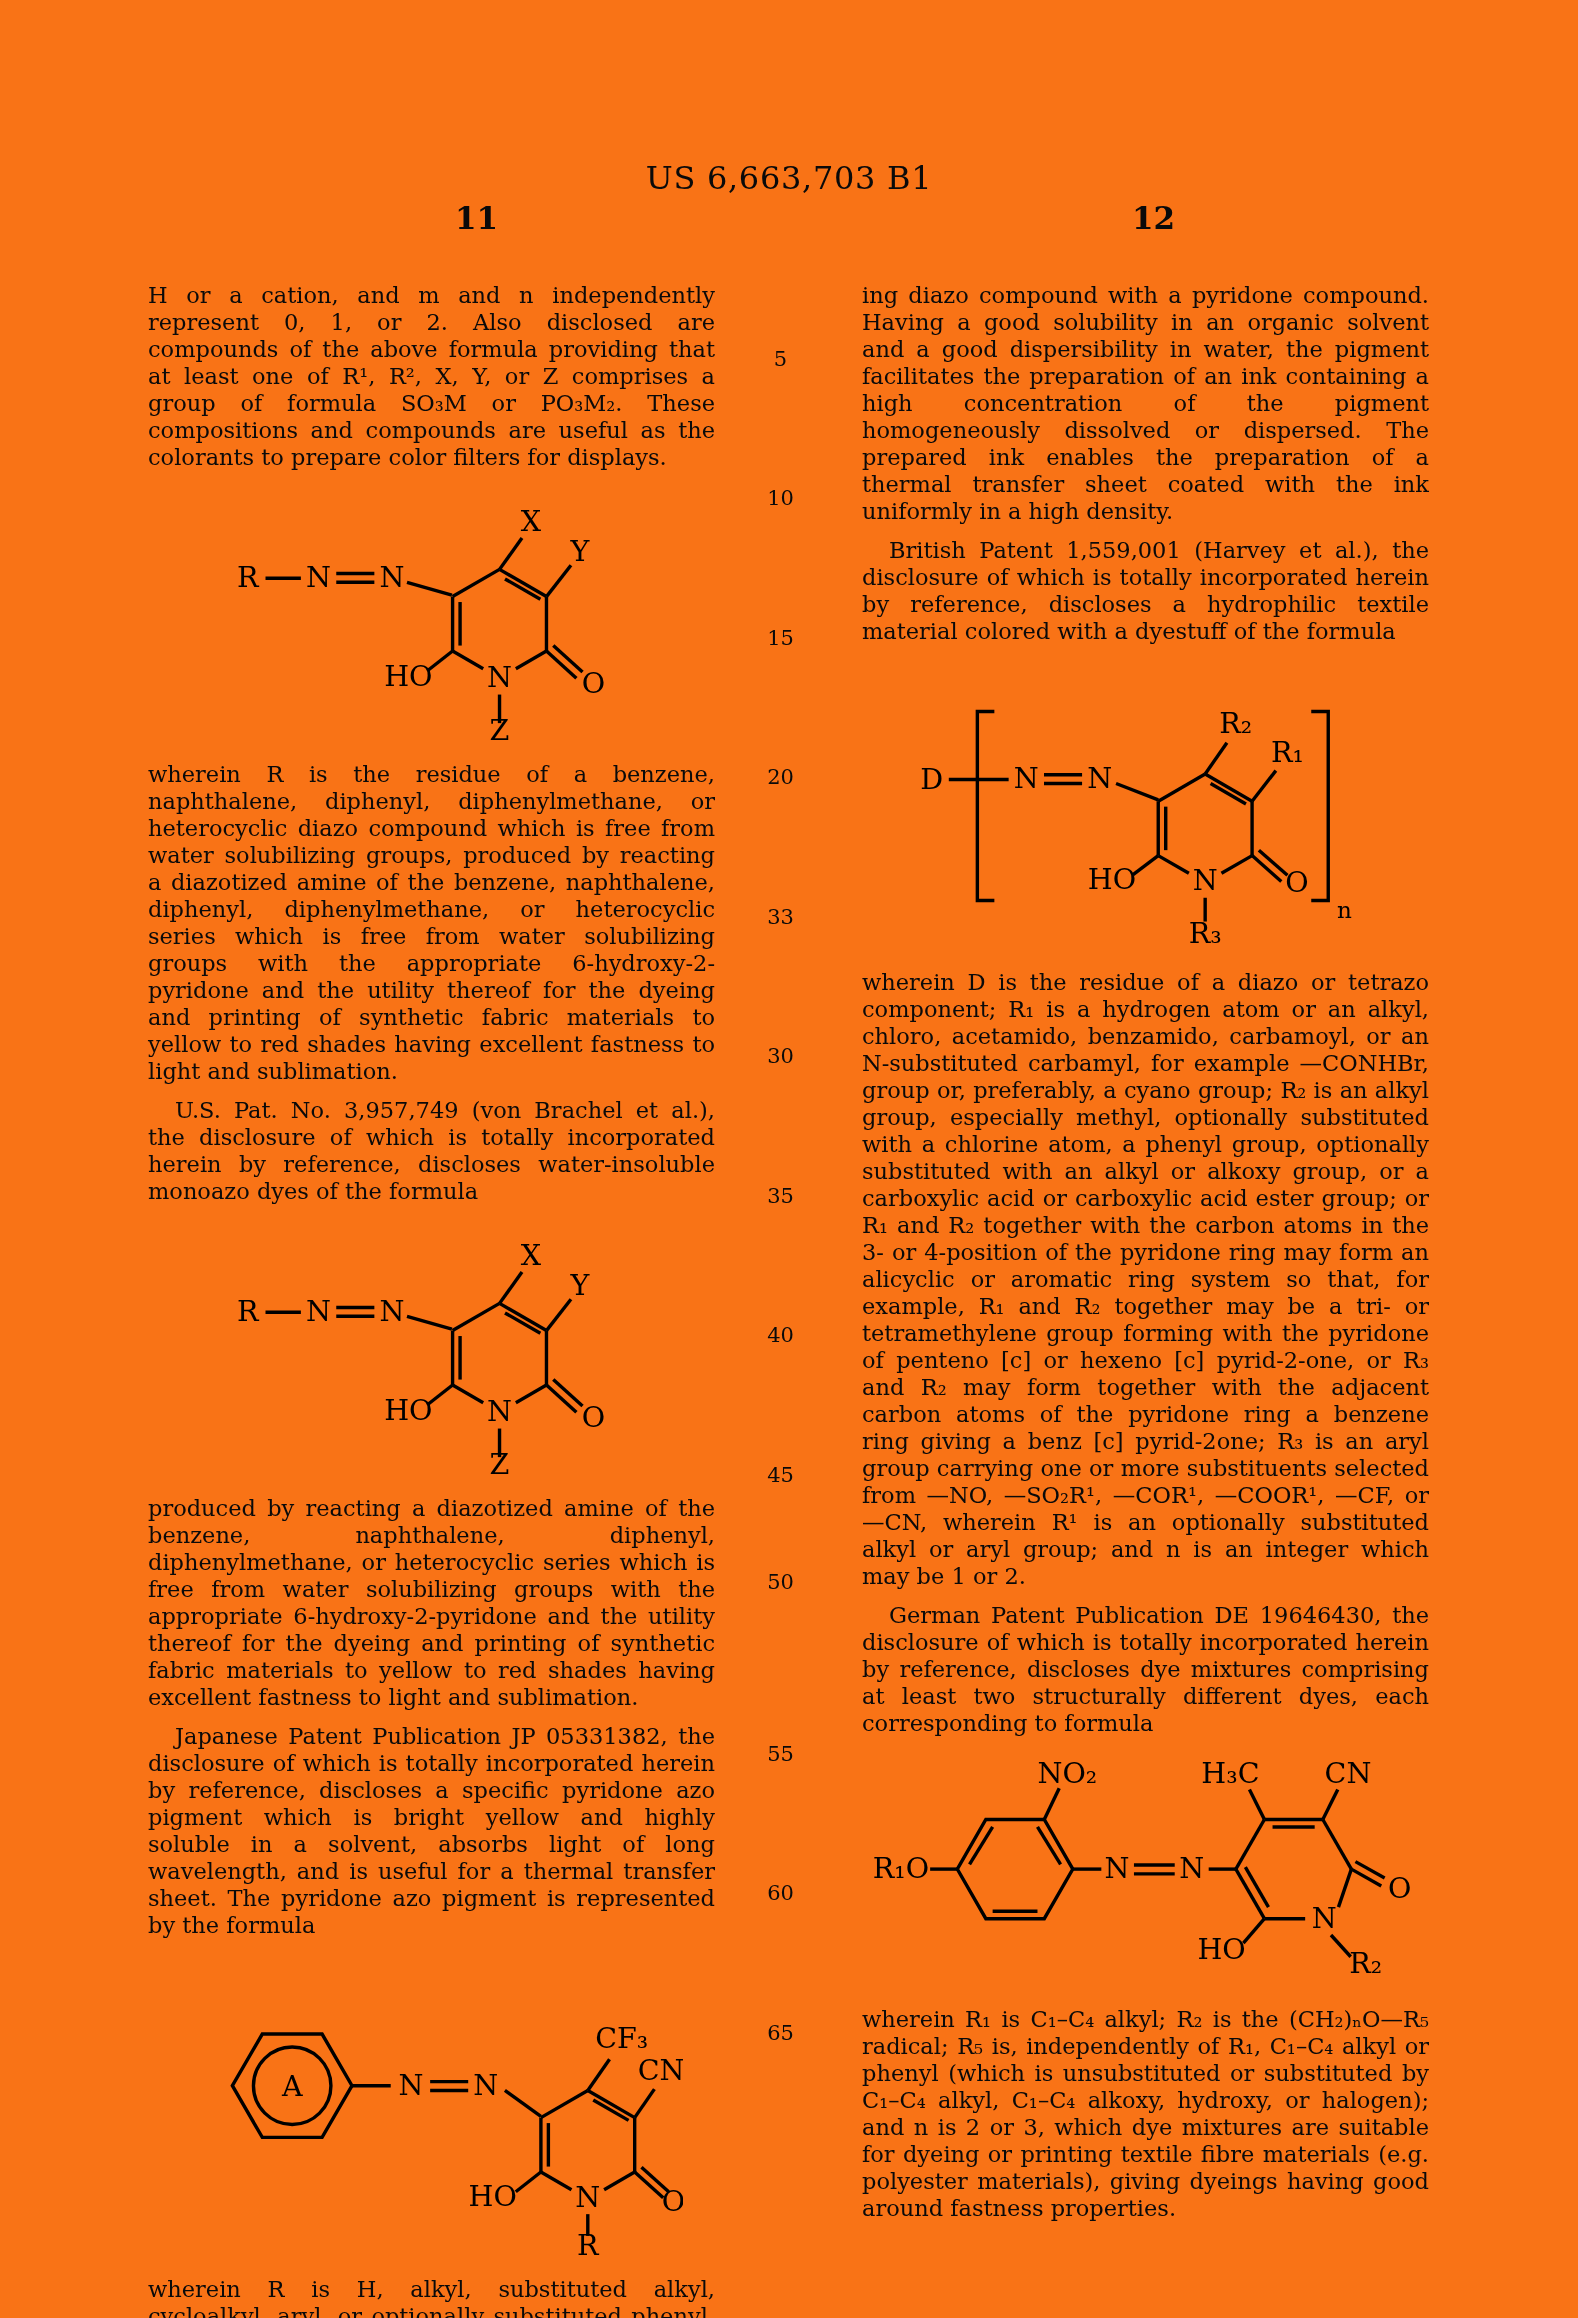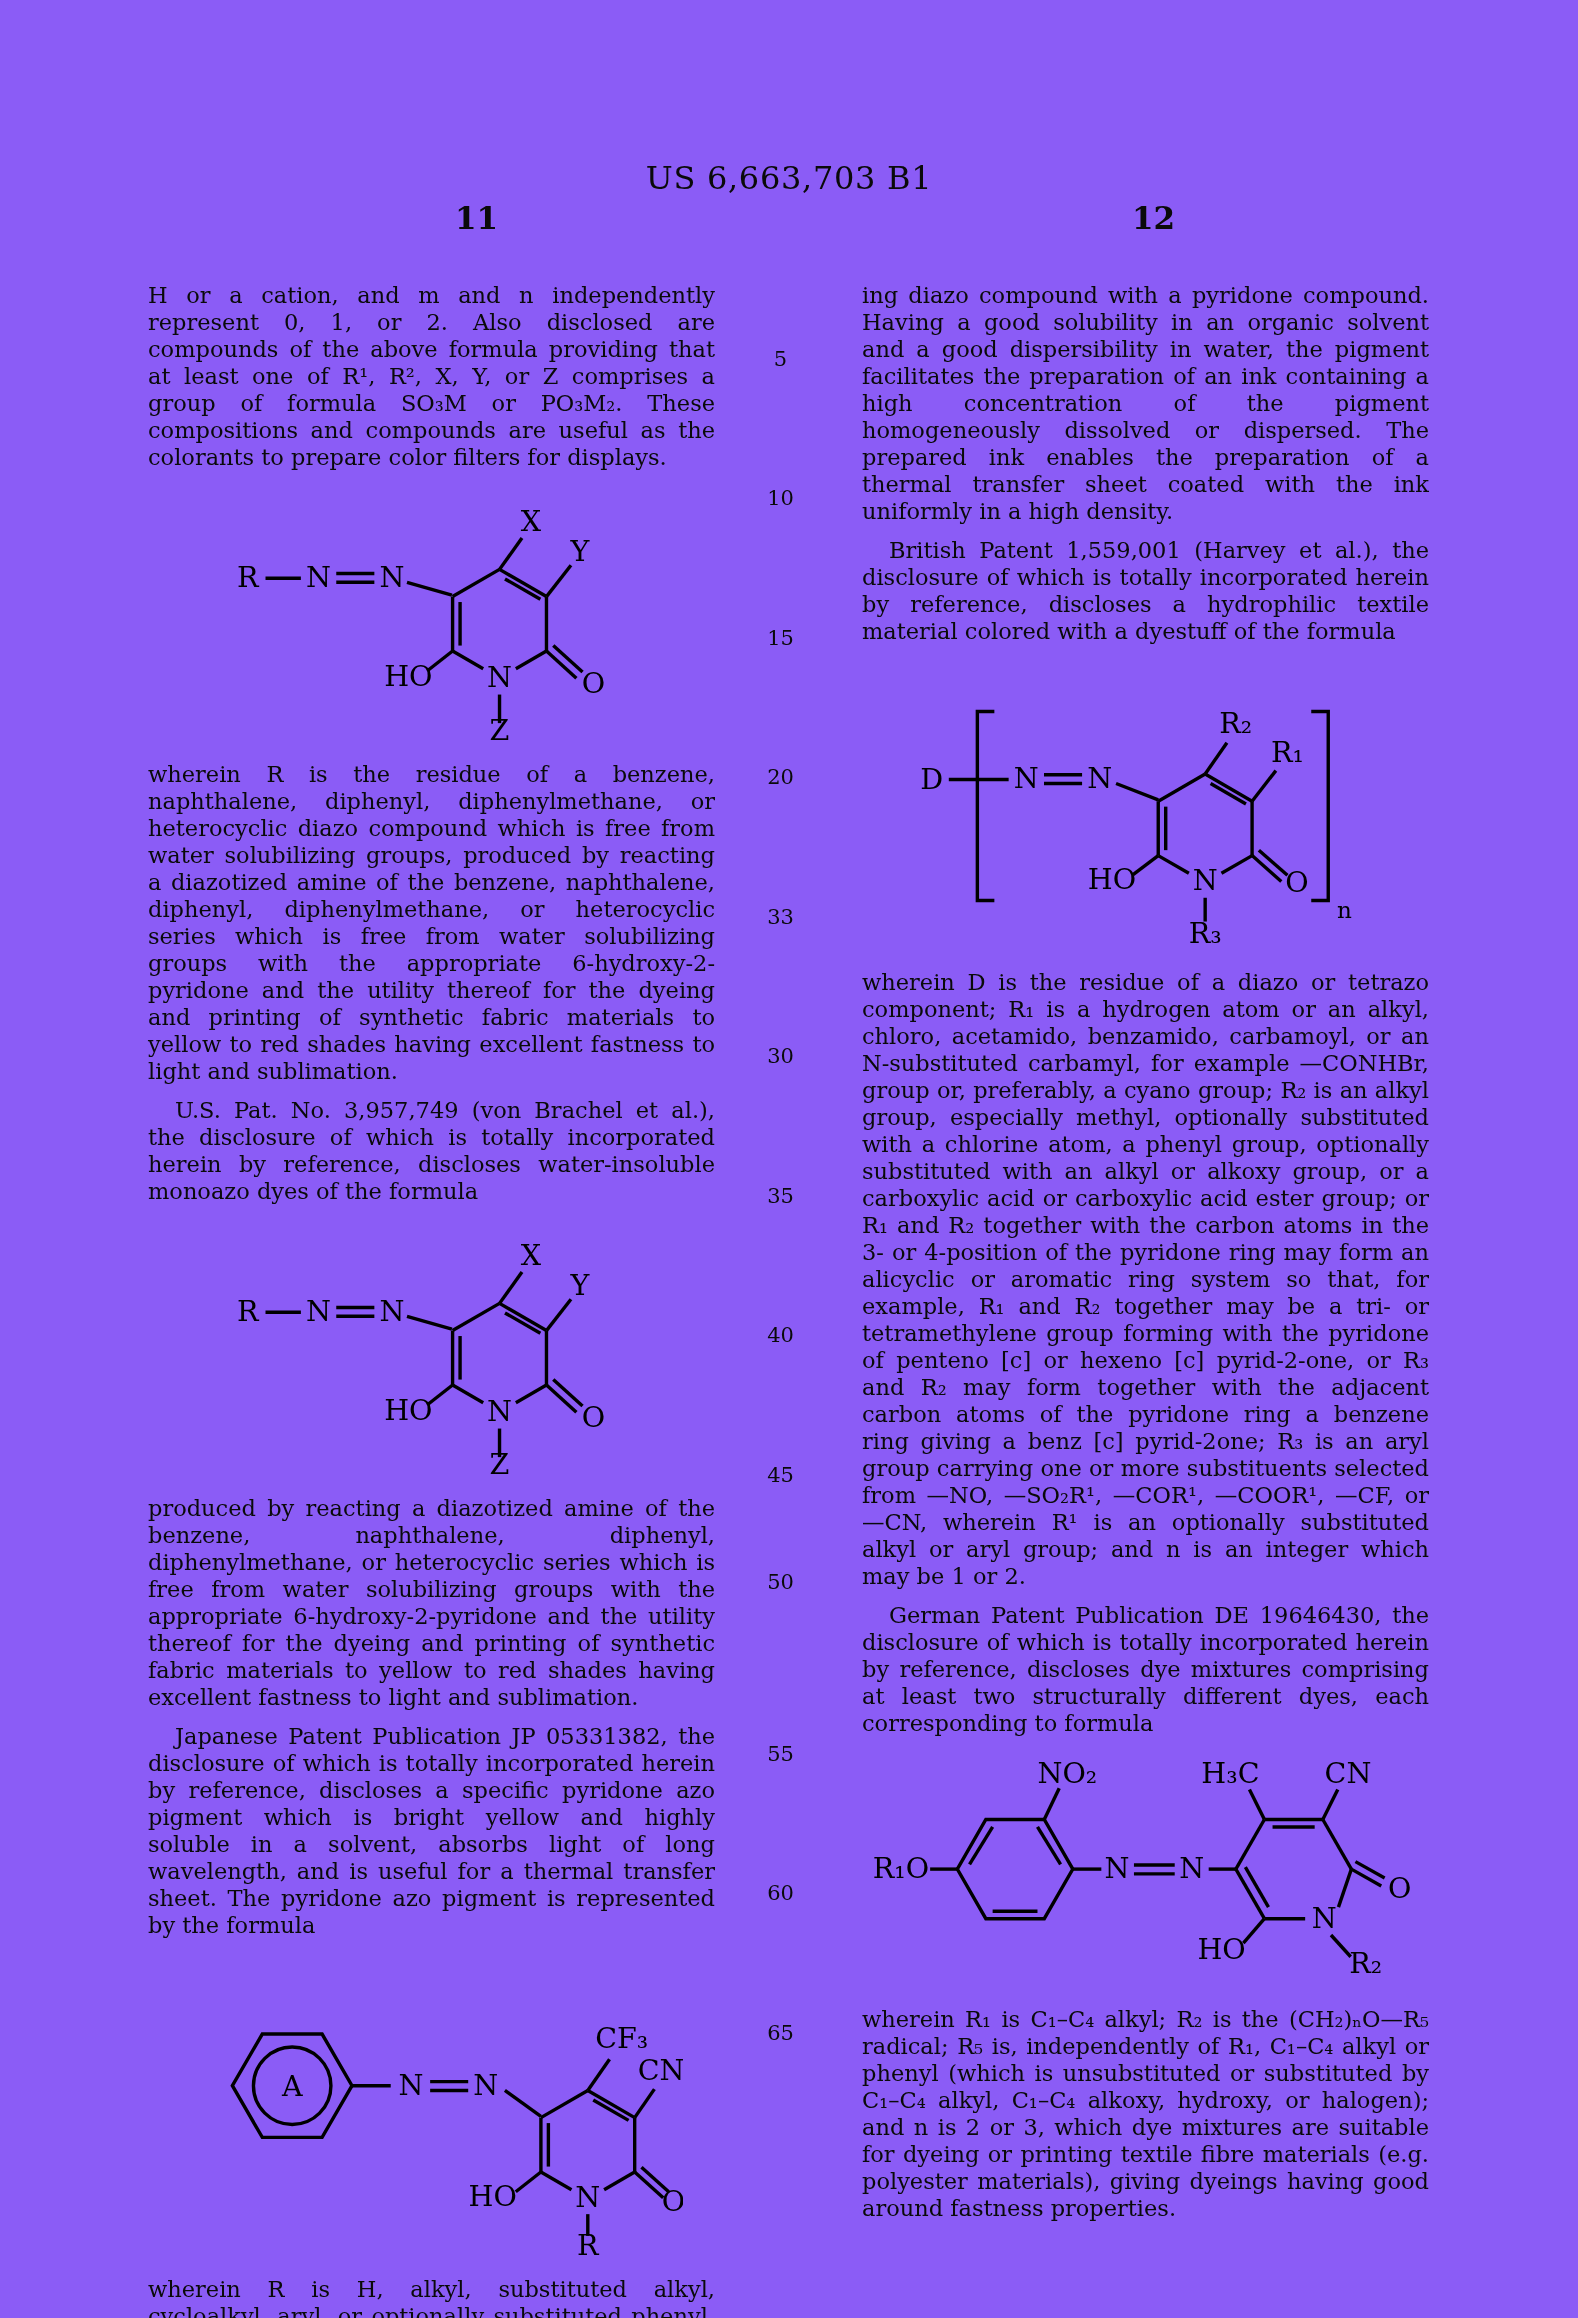--- a/index.html
+++ b/index.html
@@ -1,17 +1,17 @@
 <!DOCTYPE html>
 <html style="font-size:11px"><head>
 <meta charset="utf-8">
 <style>
   html,body{margin:0;padding:0;background:#9a9a9a;}
   .page{
-    position:relative;width:1578px;height:2319px;background:#8b5cf6;
+    position:relative;width:1578px;height:2319px;background:#f97316;
     font-family:"DejaVu Serif","DejaVu Sans",serif;color:#0a0a0a;overflow:hidden;
   }
   .patent-number{
     position:absolute;top:159px;left:0;width:100%;text-align:center;
     font-size:32px;letter-spacing:0.7px;
   }
   .colnum{
     position:absolute;top:200px;width:61px;text-align:center;
     font-size:31px;font-weight:bold;
   }

